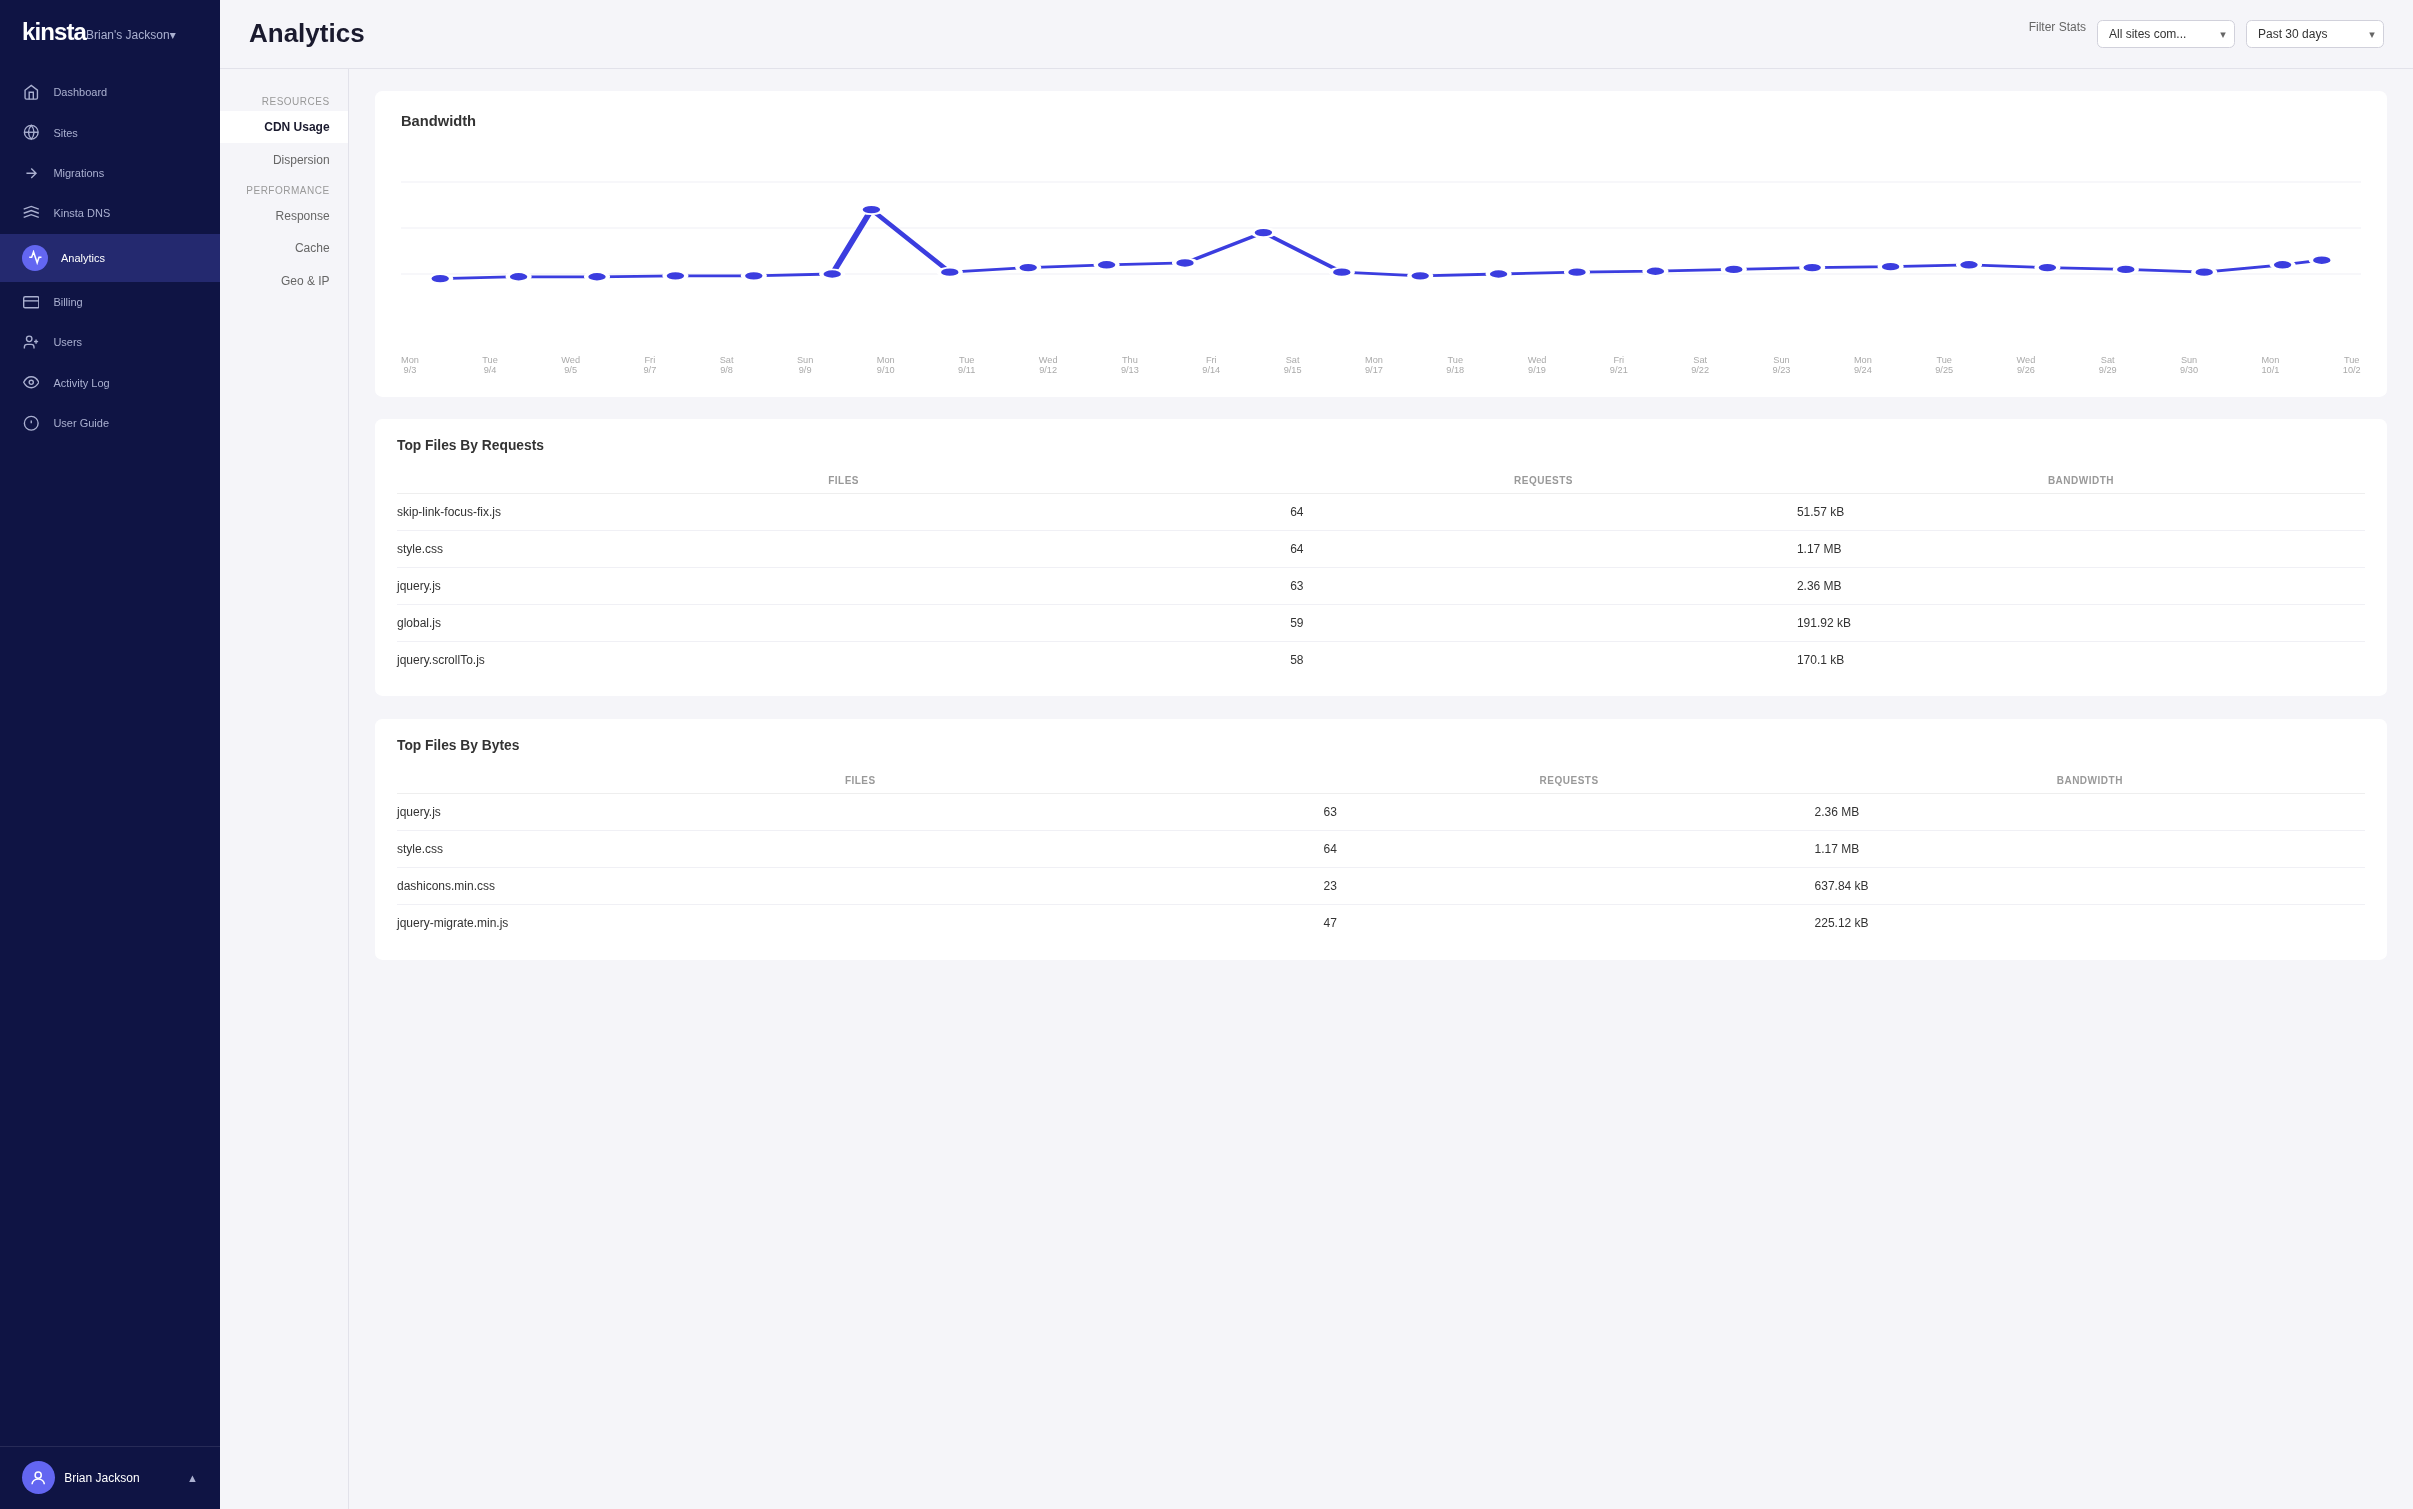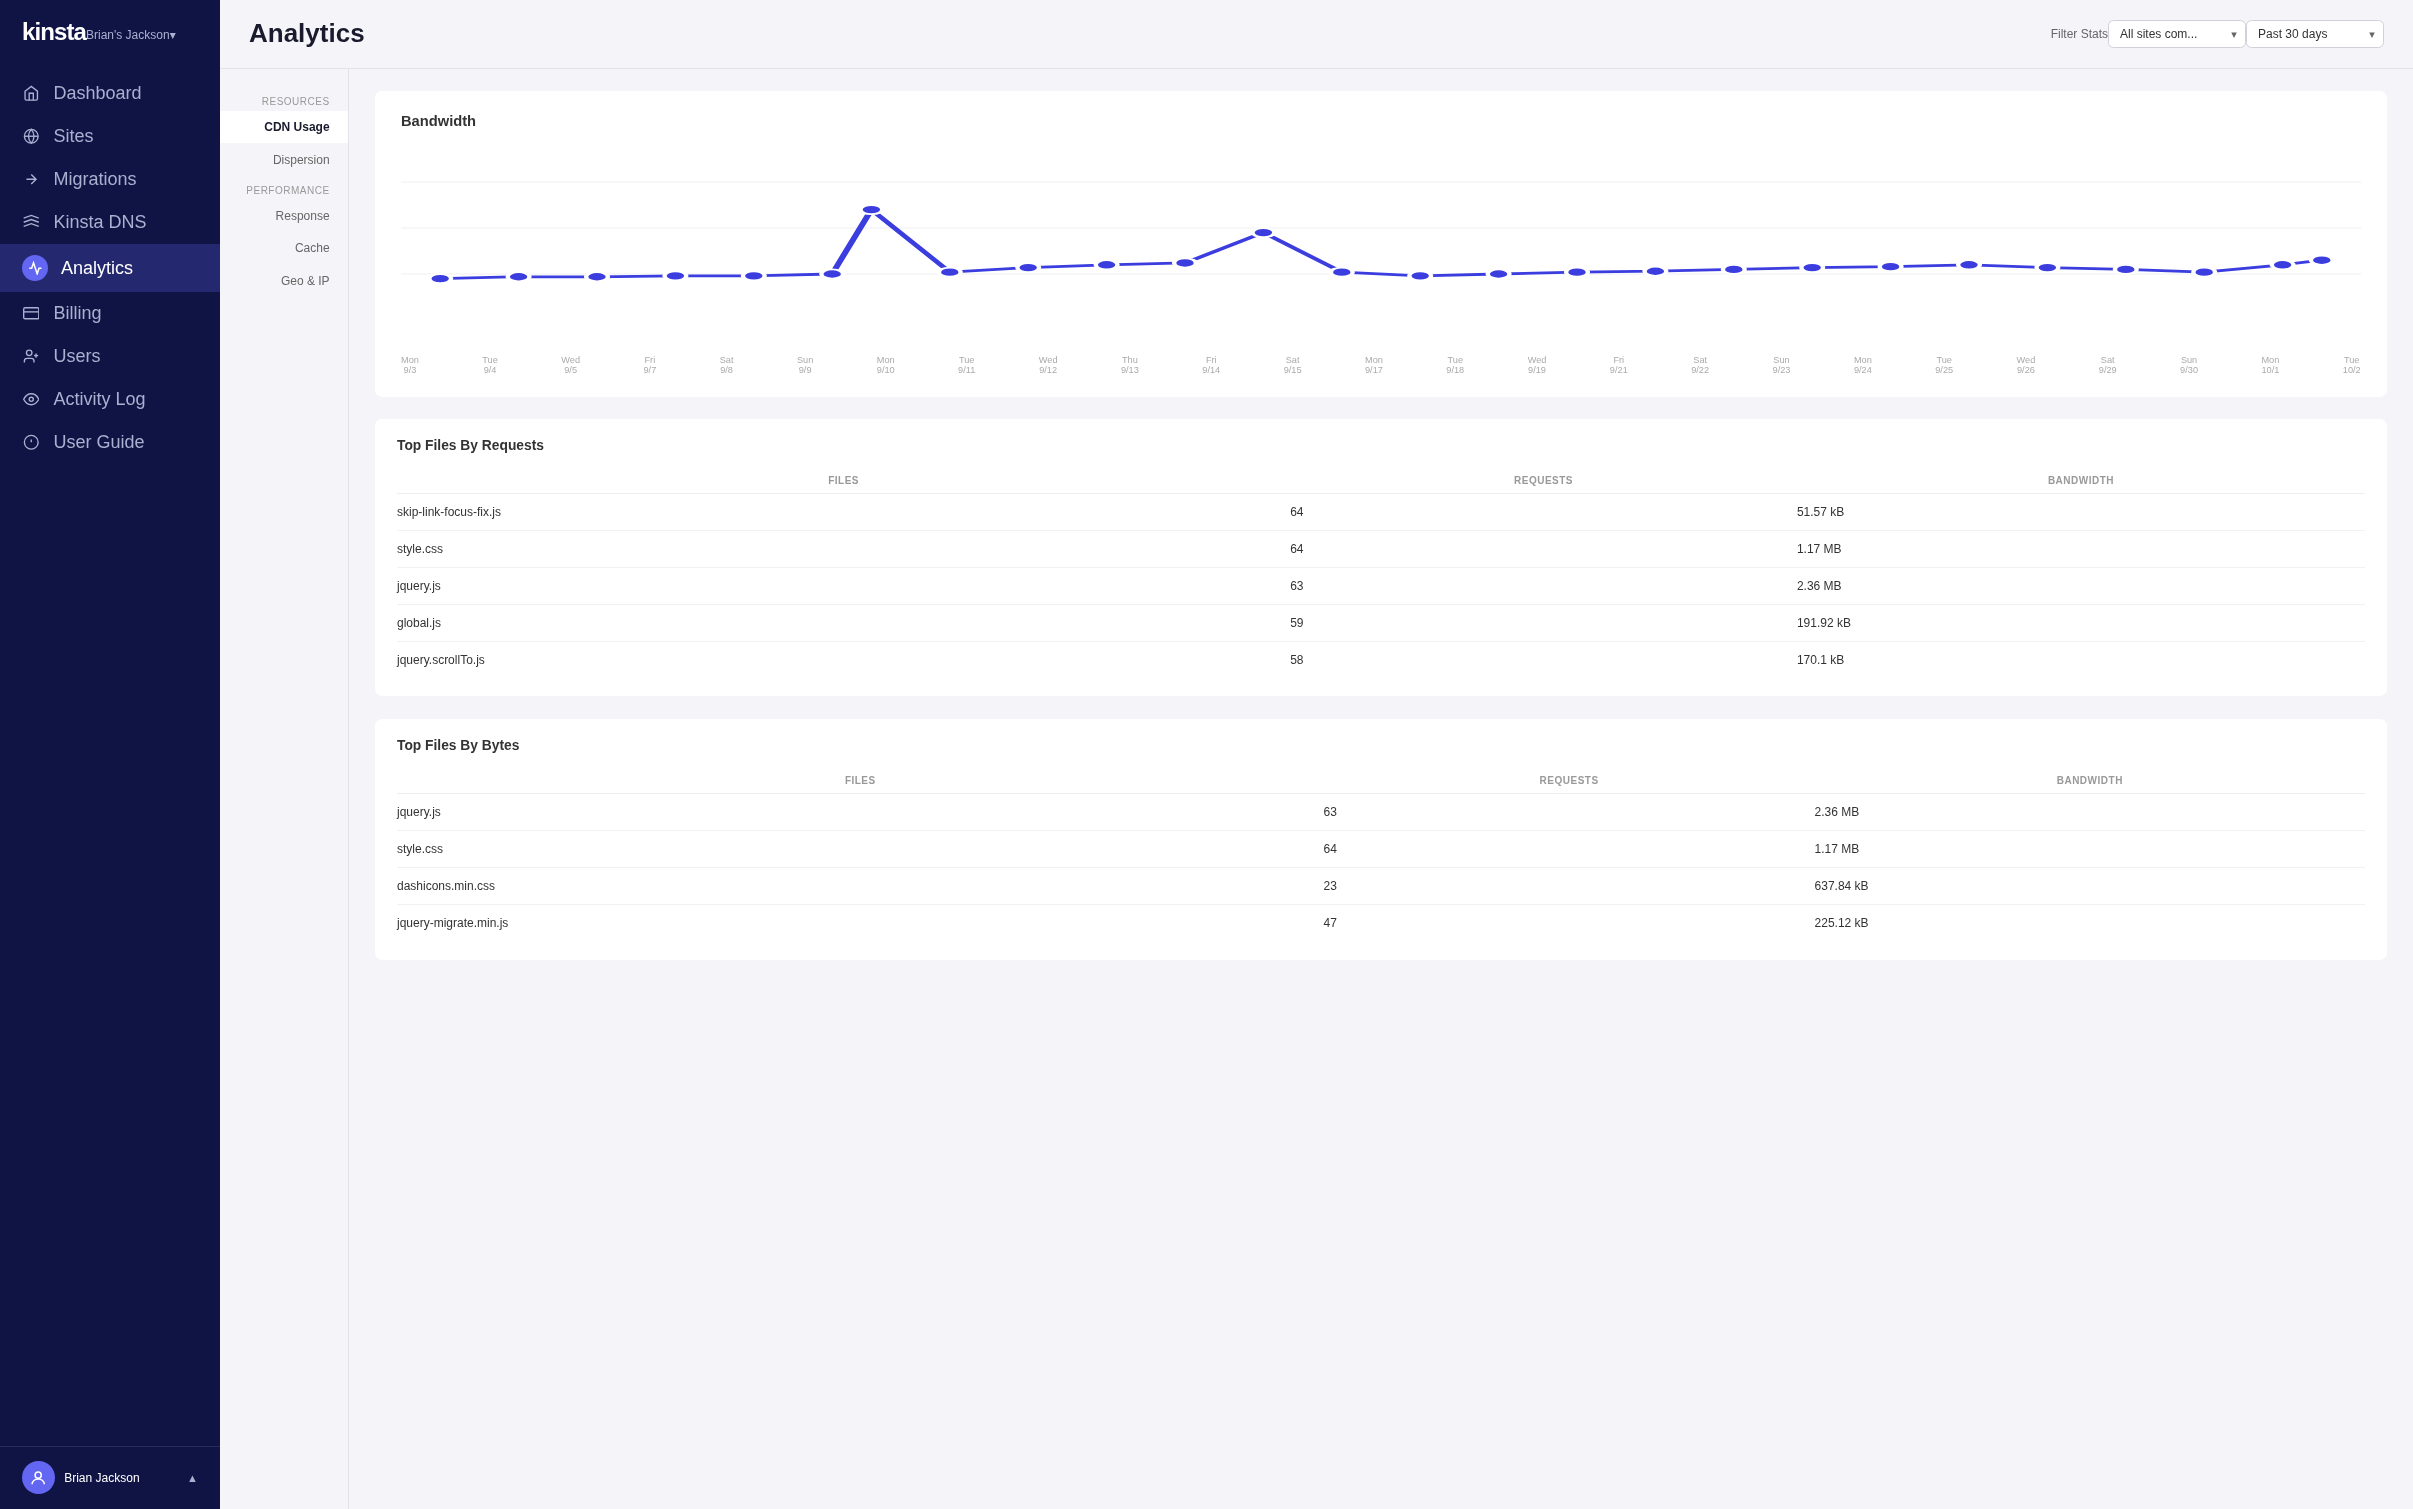--- a/index.html
+++ b/index.html
@@ -40,21 +40,21 @@
       margin-top: 18.4px;
       flex: 1;
     }
     .nav-item {
       display: flex;
       align-items: center;
       gap: 13px;
       padding: 11px 22px;
       color: #aab0d0;
       cursor: pointer;
-      font-size: 18px;
+      font-size: 11px;
       font-weight: 500;
       transition: background 0.15s;
     }
     .nav-item.active {
       background: rgba(99,102,241,0.25);
       color: #fff;
     }
     .nav-item .nav-icon {
       width: 18.4px;
       height: 18.4px;
@@ -108,22 +108,22 @@
       justify-content: space-between;
       border-bottom: 0.9px solid #e2e2ea;
     }
     .page-title {
       font-size: 26px;
       font-weight: 700;
       color: #1a1a2e;
     }
     .filter-area {
       display: flex;
-      align-items: center;
-      gap: 0;
+      align-items: flex-start;
+      gap: 11px;
       margin-left: 29px;
     }
     .filter-label { font-size: 12px; color: #666; }
     .filter-select {
       border: 0.9px solid #d1d1db;
       background: #fff;
       border-radius: 5.5px;
       padding: 6.4px 29px 6.4px 11px;
       font-size: 12px;
       color: #333;

